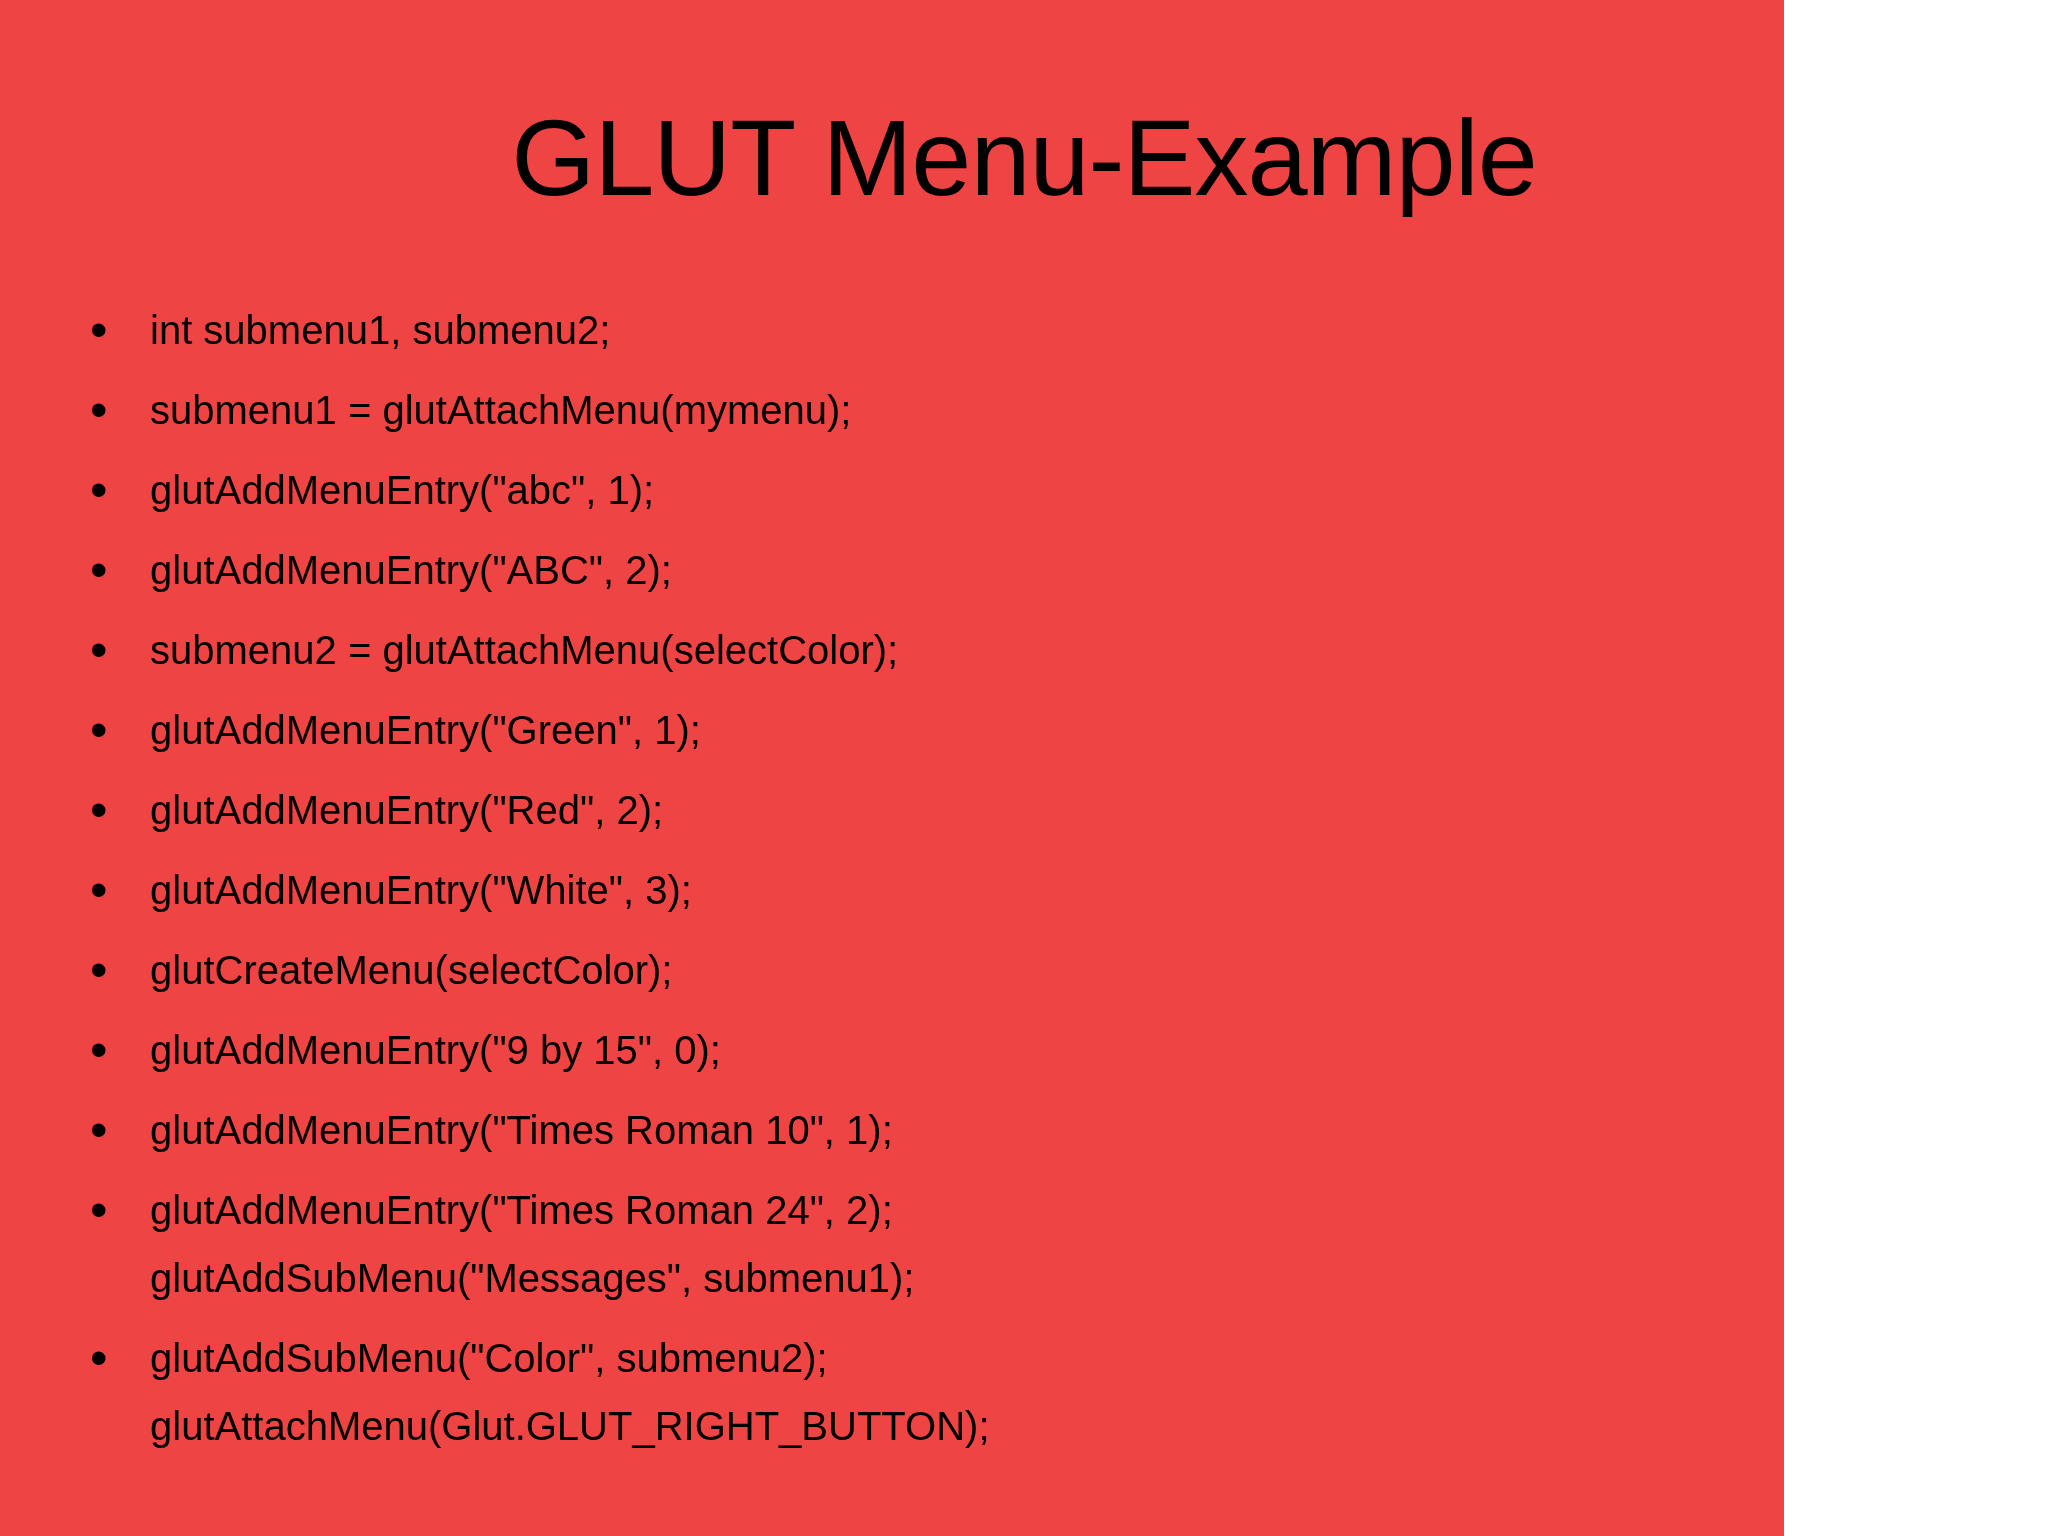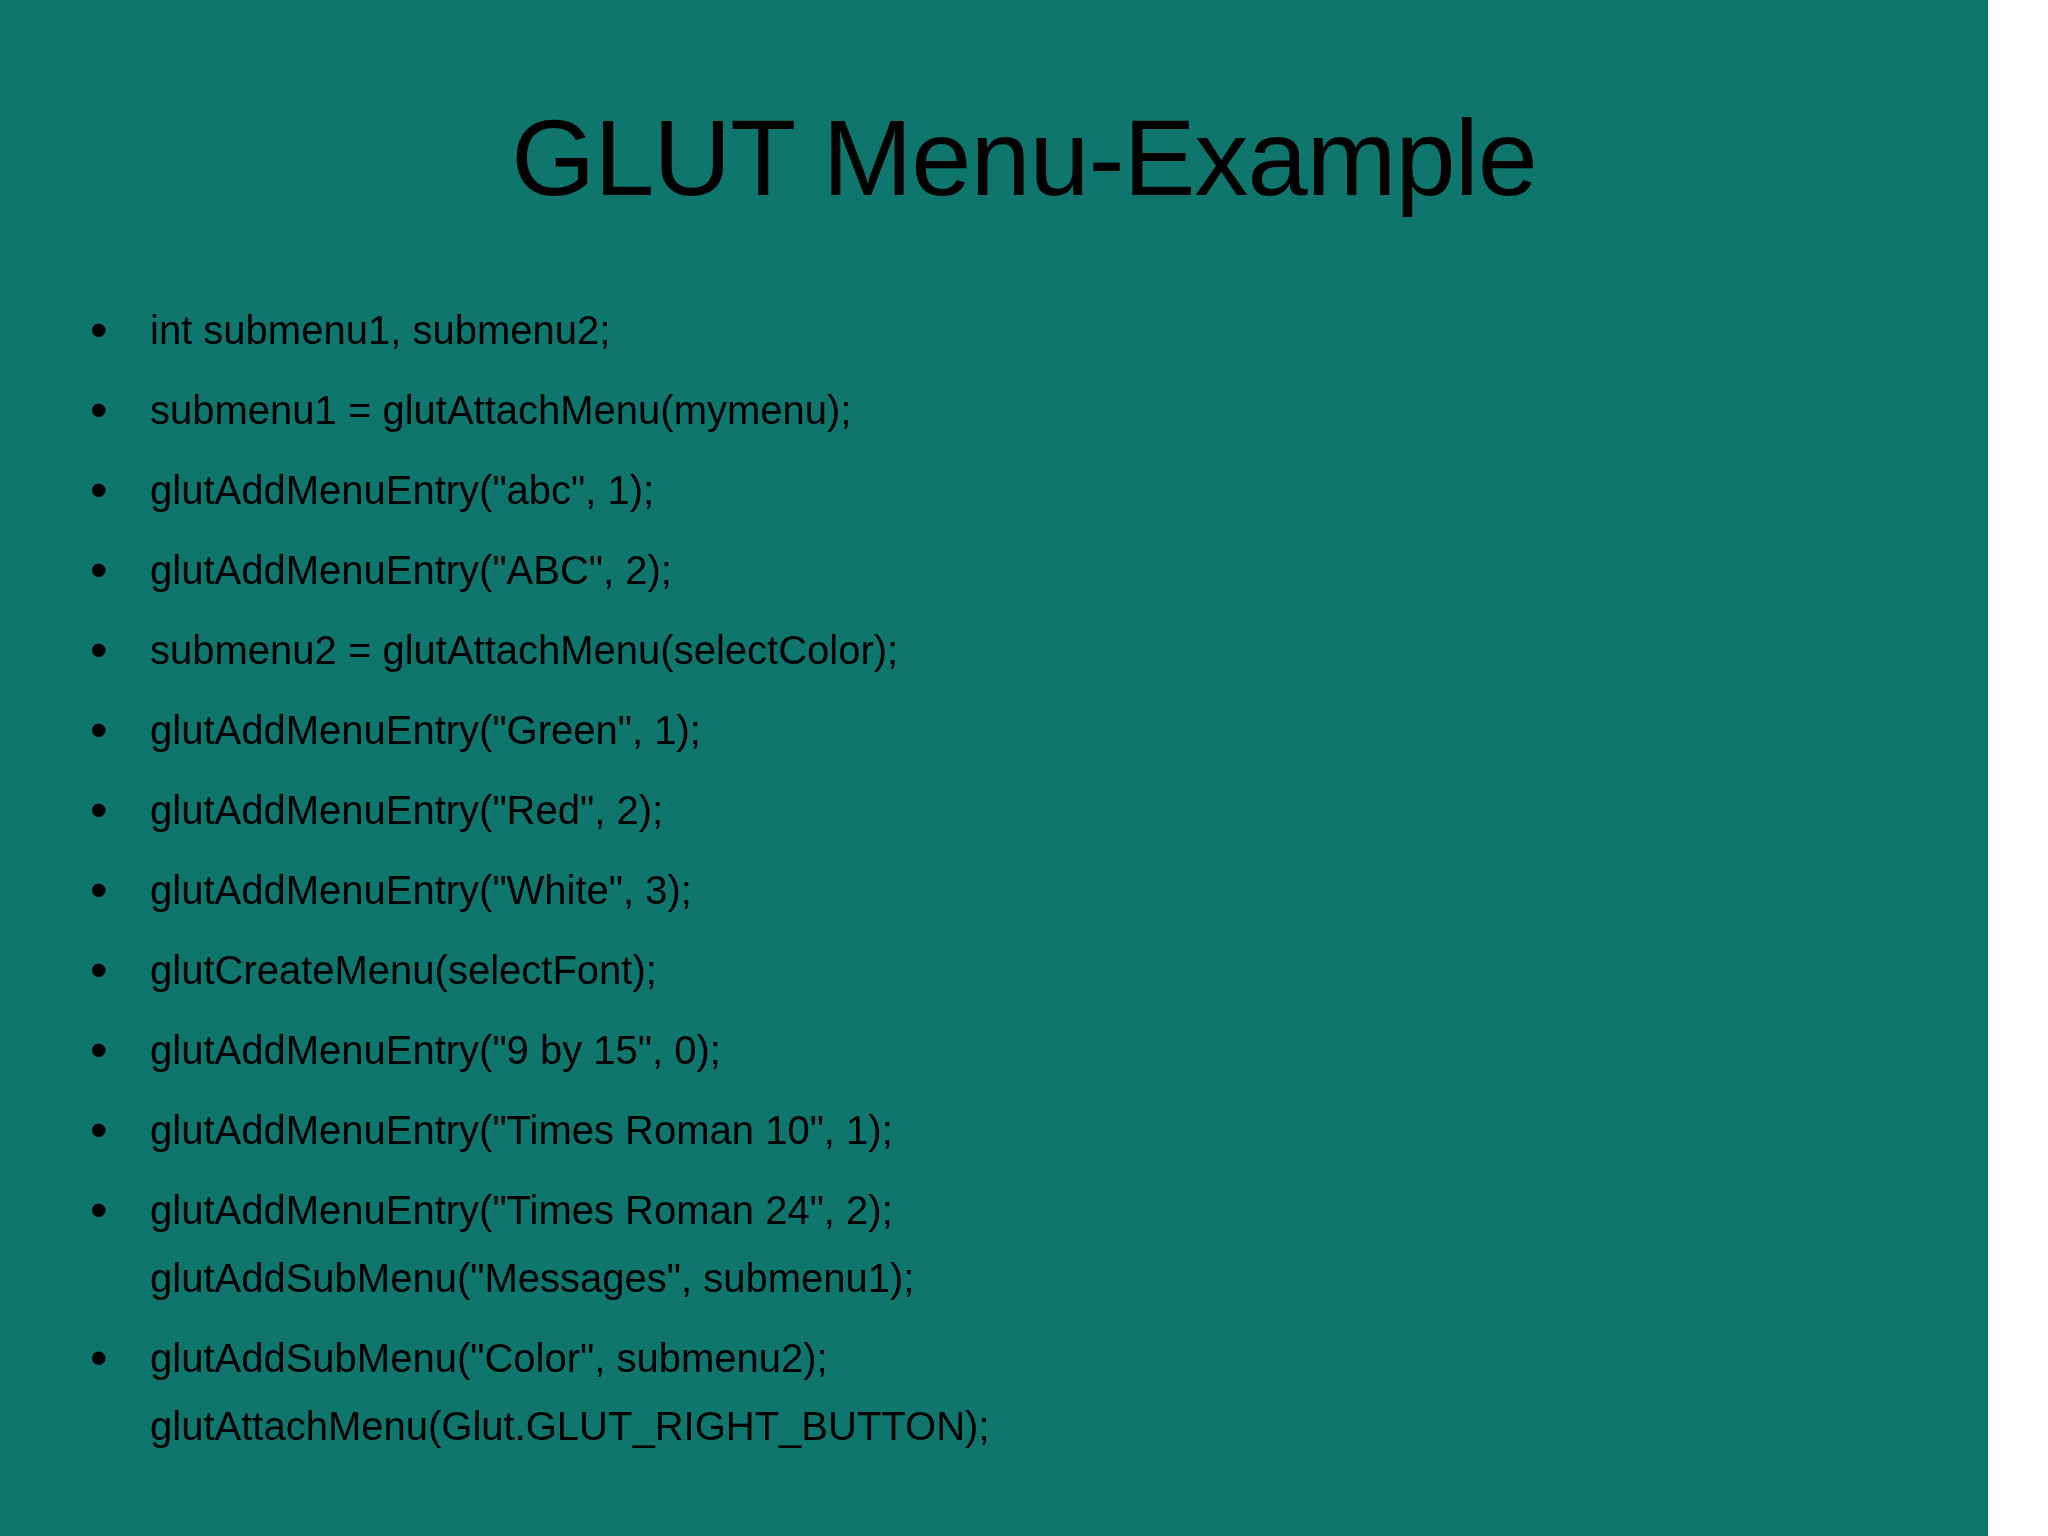--- a/index.html
+++ b/index.html
@@ -9,23 +9,23 @@
   }
   body {
     width: 2048px;
     height: 1536px;
     overflow: hidden;
     font-family: "Liberation Sans", sans-serif;
     color: #000000;
   }
   .slide {
     position: relative;
-    width: 1988px;
+    width: 1784px;
     height: 1536px;
-    background: #0f766e;
+    background: #ef4444;
     box-sizing: border-box;
   }
   .slide-title {
     position: absolute;
     left: 0;
     top: 104px;
     width: 2048px;
     text-align: center;
     font-size: 108px;
     line-height: 1.0;
@@ -107,21 +107,21 @@
       <span class="bullet-text">glutAddMenuEntry("Red", 2);</span>
     </div>
 
     <div class="bullet-item">
       <span class="bullet-marker">•</span>
       <span class="bullet-text">glutAddMenuEntry("White", 3);</span>
     </div>
 
     <div class="bullet-item">
       <span class="bullet-marker">•</span>
-      <span class="bullet-text">glutCreateMenu(selectFont);</span>
+      <span class="bullet-text">glutCreateMenu(selectColor);</span>
     </div>
 
     <div class="bullet-item">
       <span class="bullet-marker">•</span>
       <span class="bullet-text">glutAddMenuEntry("9 by 15", 0);</span>
     </div>
 
     <div class="bullet-item">
       <span class="bullet-marker">•</span>
       <span class="bullet-text">glutAddMenuEntry("Times Roman 10", 1);</span>

